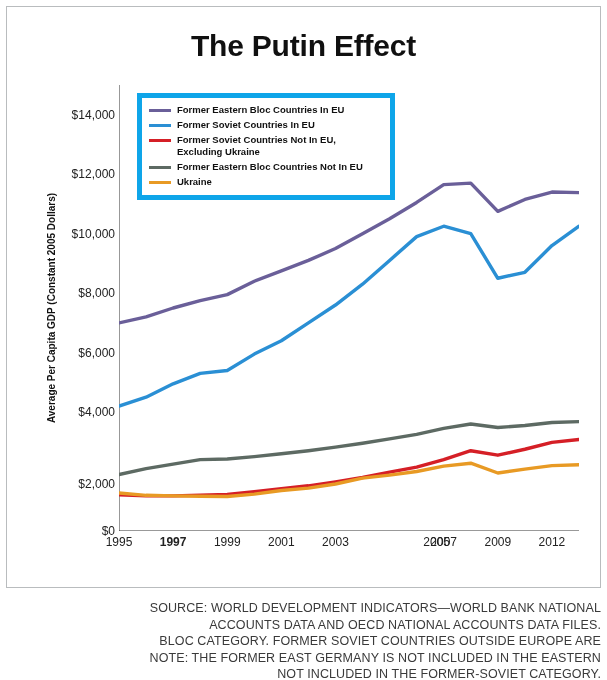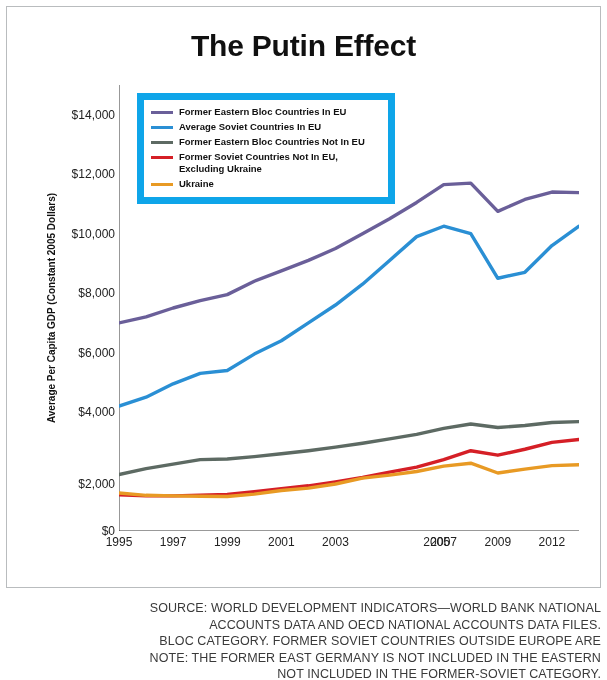--- a/index.html
+++ b/index.html
@@ -89,21 +89,21 @@
     font-size: 12px;
     color: #222;
     transform: translateX(-50%);
     top: 4px;
   }
   .legend {
     position: absolute;
     left: 130px;
     top: 86px;
     width: 258px;
-    border: 7px solid #0ea5e9;
+    border: 5px solid #0ea5e9;
     background: #ffffff;
     padding: 6px 7px 7px 7px;
     box-sizing: border-box;
   }
   .legend-row {
     display: flex;
     align-items: flex-start;
     margin-bottom: 3px;
   }
   .legend-row:last-child { margin-bottom: 0; }
@@ -151,21 +151,21 @@
         <div class="ytick" style="top: 399px;">$2,000</div>
         <div class="ytick" style="top: 327.067px;">$4,000</div>
         <div class="ytick" style="top: 267.6px;">$6,000</div>
         <div class="ytick" style="top: 208.133px;">$8,000</div>
         <div class="ytick" style="top: 148.667px;">$10,000</div>
         <div class="ytick" style="top: 89.2px;">$12,000</div>
         <div class="ytick" style="top: 29.7333px;">$14,000</div>
       </div>
     <div id="xtick-layer" style="position:absolute;left:112px;top:524px;width:460px;height:20px;">
         <div class="xtick" style="left: 0px;">1995</div>
-        <div class="xtick" style="left: 54.1176px;">1997</div>
+        <div class="xtick" style="left: 54.1176px; font-weight: bold;">1997</div>
         <div class="xtick" style="left: 108.235px;">1999</div>
         <div class="xtick" style="left: 162.353px;">2001</div>
         <div class="xtick" style="left: 216.471px;">2003</div>
         <div class="xtick" style="left: 270.588px; margin-left: 47px;">2005</div>
         <div class="xtick" style="left: 324.706px;">2007</div>
         <div class="xtick" style="left: 378.824px;">2009</div>
         <div class="xtick" style="left: 432.941px;">2012</div>
       </div>
 
     <div class="plot-wrap">
@@ -199,29 +199,29 @@
         </svg>
     </div>
 
     <div class="legend" id="legend">
         <div class="legend-row">
           <span class="legend-swatch" style="background: rgb(106, 95, 153);"></span>
           <span class="legend-label">Former Eastern Bloc Countries In EU</span>
         </div>
         <div class="legend-row">
           <span class="legend-swatch" style="background: rgb(42, 143, 212);"></span>
-          <span class="legend-label">Average Soviet Countries In EU</span>
+          <span class="legend-label">Former Soviet Countries In EU</span>
+        </div>
+        <div class="legend-row">
+          <span class="legend-swatch" style="background: rgb(213, 31, 38);"></span>
+          <span class="legend-label">Former Soviet Countries Not In EU,<br>Excluding Ukraine</span>
         </div>
         <div class="legend-row">
           <span class="legend-swatch" style="background: rgb(93, 106, 99);"></span>
           <span class="legend-label">Former Eastern Bloc Countries Not In EU</span>
-        </div>
-        <div class="legend-row">
-          <span class="legend-swatch" style="background: rgb(213, 31, 38);"></span>
-          <span class="legend-label">Former Soviet Countries Not In EU,<br>Excluding Ukraine</span>
         </div>
         <div class="legend-row">
           <span class="legend-swatch" style="background: rgb(232, 154, 36);"></span>
           <span class="legend-label">Ukraine</span>
         </div>
       </div>
 
   </div>
 
   <div class="footnote">

